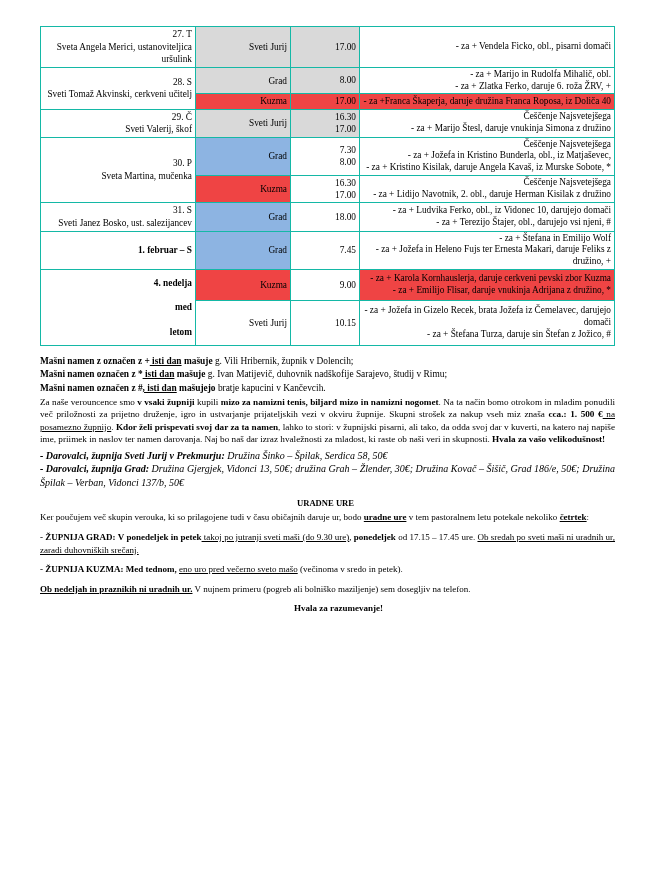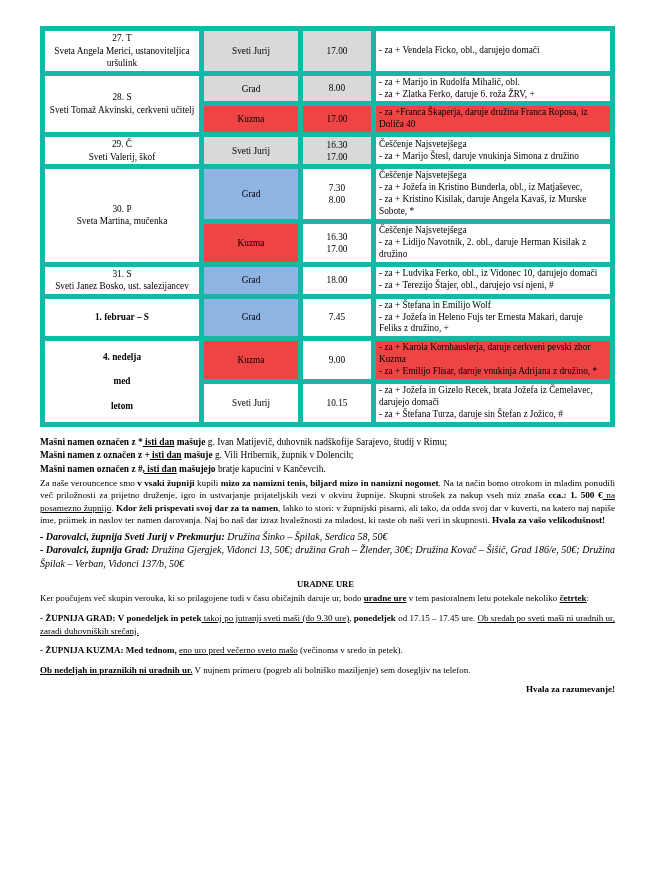--- a/index.html
+++ b/index.html
@@ -24,23 +24,24 @@
   }
   .sched-wrap {
     margin: 26px 36px 0 40px;
   }
   table.sched {
     border-collapse: collapse;
     width: 575px;
     table-layout: fixed;
   }
   table.sched td {
-    border: 5px solid #14b8a6;
+    border: 1px solid #14b8a6;
     vertical-align: middle;
     padding: 1px 3px;
+    text-align: right;
   }
   .c-date {
     width: 148px;
     text-align: center;
     line-height: 1.35;
   }
   .c-place {
     width: 88px;
     text-align: center;
   }
@@ -115,21 +116,21 @@
     <table class="sched">
       <tbody>
 
         <tr>
           <td class="c-date bg-white">
             <span class="date-main">27. T</span>
             <span class="date-sub">Sveta Angela Merici, ustanoviteljica uršulink</span>
           </td>
           <td class="c-place bg-grey">Sveti Jurij</td>
           <td class="c-time bg-grey">17.00</td>
-          <td class="c-int bg-white" style="white-space:pre-line">- za + Vendela Ficko, obl., darujejo domači</td>
+          <td class="c-int bg-white" style="white-space:pre-line">- za + Vendela Ficko, obl., pisarni domači</td>
         </tr>
 
         <tr>
           <td class="c-date bg-white" rowspan="2">
             <span class="date-main">28. S</span>
             <span class="date-sub">Sveti Tomaž Akvinski, cerkveni učitelj</span>
           </td>
           <td class="c-place bg-grey">Grad</td>
           <td class="c-time bg-grey">8.00</td>
           <td class="c-int bg-white" style="white-space:pre-line">- za + Marijo in Rudolfa Mihalič, obl.
@@ -210,22 +211,22 @@
           <td class="c-time bg-white">10.15</td>
           <td class="c-int bg-white" style="white-space:pre-line">- za + Jožefa in Gizelo Recek, brata Jožefa iz Čemelavec, darujejo domači
 - za + Štefana Turza, daruje sin Štefan z Jožico, #</td>
         </tr>
 
       </tbody>
     </table>
   </div>
 
   <div class="notes">
+    <span class="ln"><span class="b">Mašni namen z označen z </span><span class="b">+</span><span class="b u"> isti dan</span><span class="b"> mašuje</span><span> g. Vili Hribernik, župnik v Dolencih;</span></span>
     <span class="ln"><span class="b">Mašni namen označen z </span><span class="b">*</span><span class="b u"> isti dan</span><span class="b"> mašuje</span><span> g. Ivan Matijevič, duhovnik nadškofije Sarajevo, študij v Rimu;</span></span>
-    <span class="ln"><span class="b">Mašni namen z označen z </span><span class="b">+</span><span class="b u"> isti dan</span><span class="b"> mašuje</span><span> g. Vili Hribernik, župnik v Dolencih;</span></span>
     <span class="ln"><span class="b">Mašni namen označen z </span><span class="b">#</span><span class="b u">, isti dan</span><span class="b"> mašujejo</span><span> bratje kapucini v Kančevcih.</span></span>
   </div>
 
 
   <div class="para">
     <p><span>Za naše verouncence smo </span><span class="b">v vsaki župniji</span><span> kupili </span><span class="b">mizo za namizni tenis, biljard mizo in namizni nogomet</span><span>. Na ta način bomo otrokom in mladim ponudili več priložnosti za prijetno druženje, igro in ustvarjanje prijateljskih vezi v okviru župnije. Skupni strošek za nakup vseh miz znaša </span><span class="b">cca.: 1. 500 €</span><span class="u"> na posamezno župnijo</span><span>. </span><span class="b">Kdor želi prispevati svoj dar za ta namen</span><span>, lahko to stori: v župnijski pisarni, ali tako, da odda svoj dar v kuverti, na katero naj napiše ime, priimek in naslov ter namen darovanja. Naj bo naš dar izraz hvaležnosti za mladost, ki raste ob naši veri in skupnosti. </span><span class="b">Hvala za vašo velikodušnost!</span></p>
   </div>
 
   <div class="donors">
     <p><span class="b">- Darovalci, župnija Sveti Jurij v Prekmurju:</span><span> Družina Šinko – Špilak, Serdica 58, 50€</span></p>
@@ -237,16 +238,16 @@
   <div class="ur">
     <p class="tight"><span>Ker poučujem več skupin verouka, ki so prilagojene tudi v času običajnih daruje ur, bodo </span><span class="b u">uradne ure</span><span> v tem pastoralnem letu potekale nekoliko </span><span class="b u">četrtek</span><span>:</span></p>
 
     <p><span class="b">- ŽUPNIJA GRAD:</span><span class="b"> V ponedeljek in </span><span class="b">petek</span><span class="u"> takoj po jutranji sveti maši (do 9.30 ure)</span><span>, </span><span class="b">ponedeljek</span><span> od 17.15 – 17.45 ure. </span><span class="u">Ob sredah po sveti maši ni uradnih ur, zaradi duhovniških srečanj.</span></p>
 
 
     <p><span class="b">- ŽUPNIJA KUZMA:</span><span class="b"> Med tednom, </span><span class="u">eno uro pred večerno sveto mašo</span><span> (večinoma v sredo in petek).</span></p>
 
     <p><span class="b u">Ob nedeljah in praznikih ni uradnih ur.</span><span> V nujnem primeru (pogreb ali bolniško maziljenje) sem dosegljiv na telefon.</span></p>
 
-    <p style="text-align:right; padding-left:22px;"><span class="b">Hvala za razumevanje!</span></p>
+    <p style="text-align:center; padding-left:22px;"><span class="b">Hvala za razumevanje!</span></p>
   </div>
 
 </div>
 
 </body></html>

